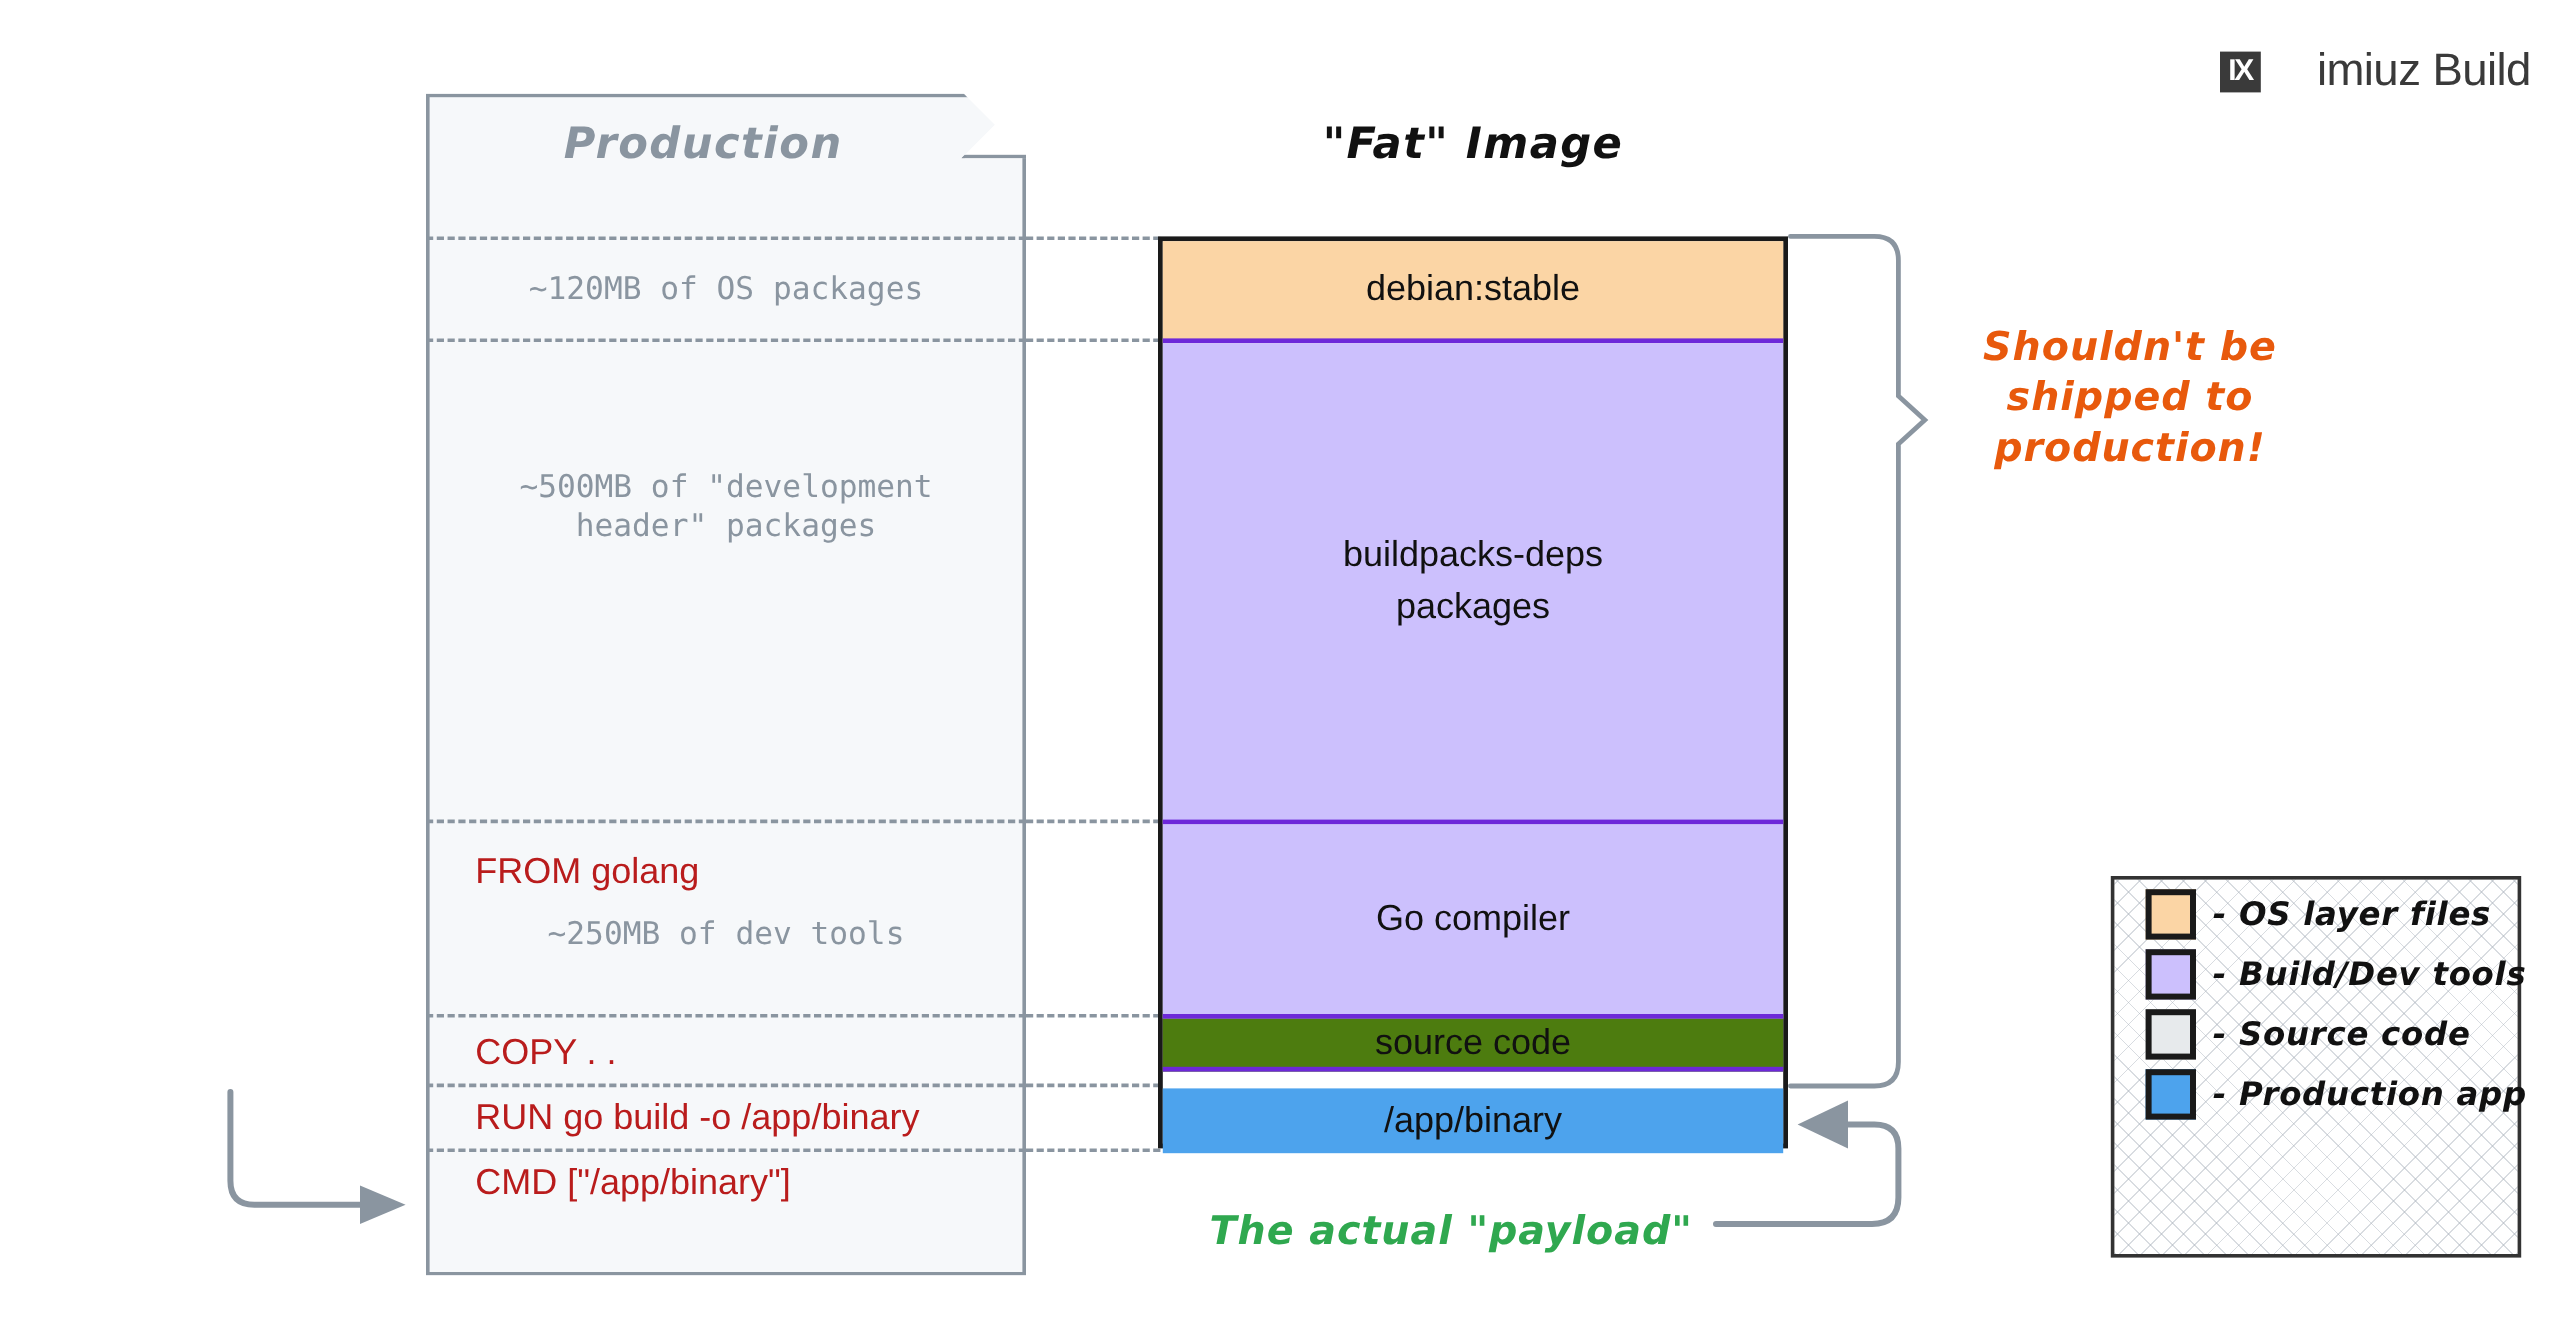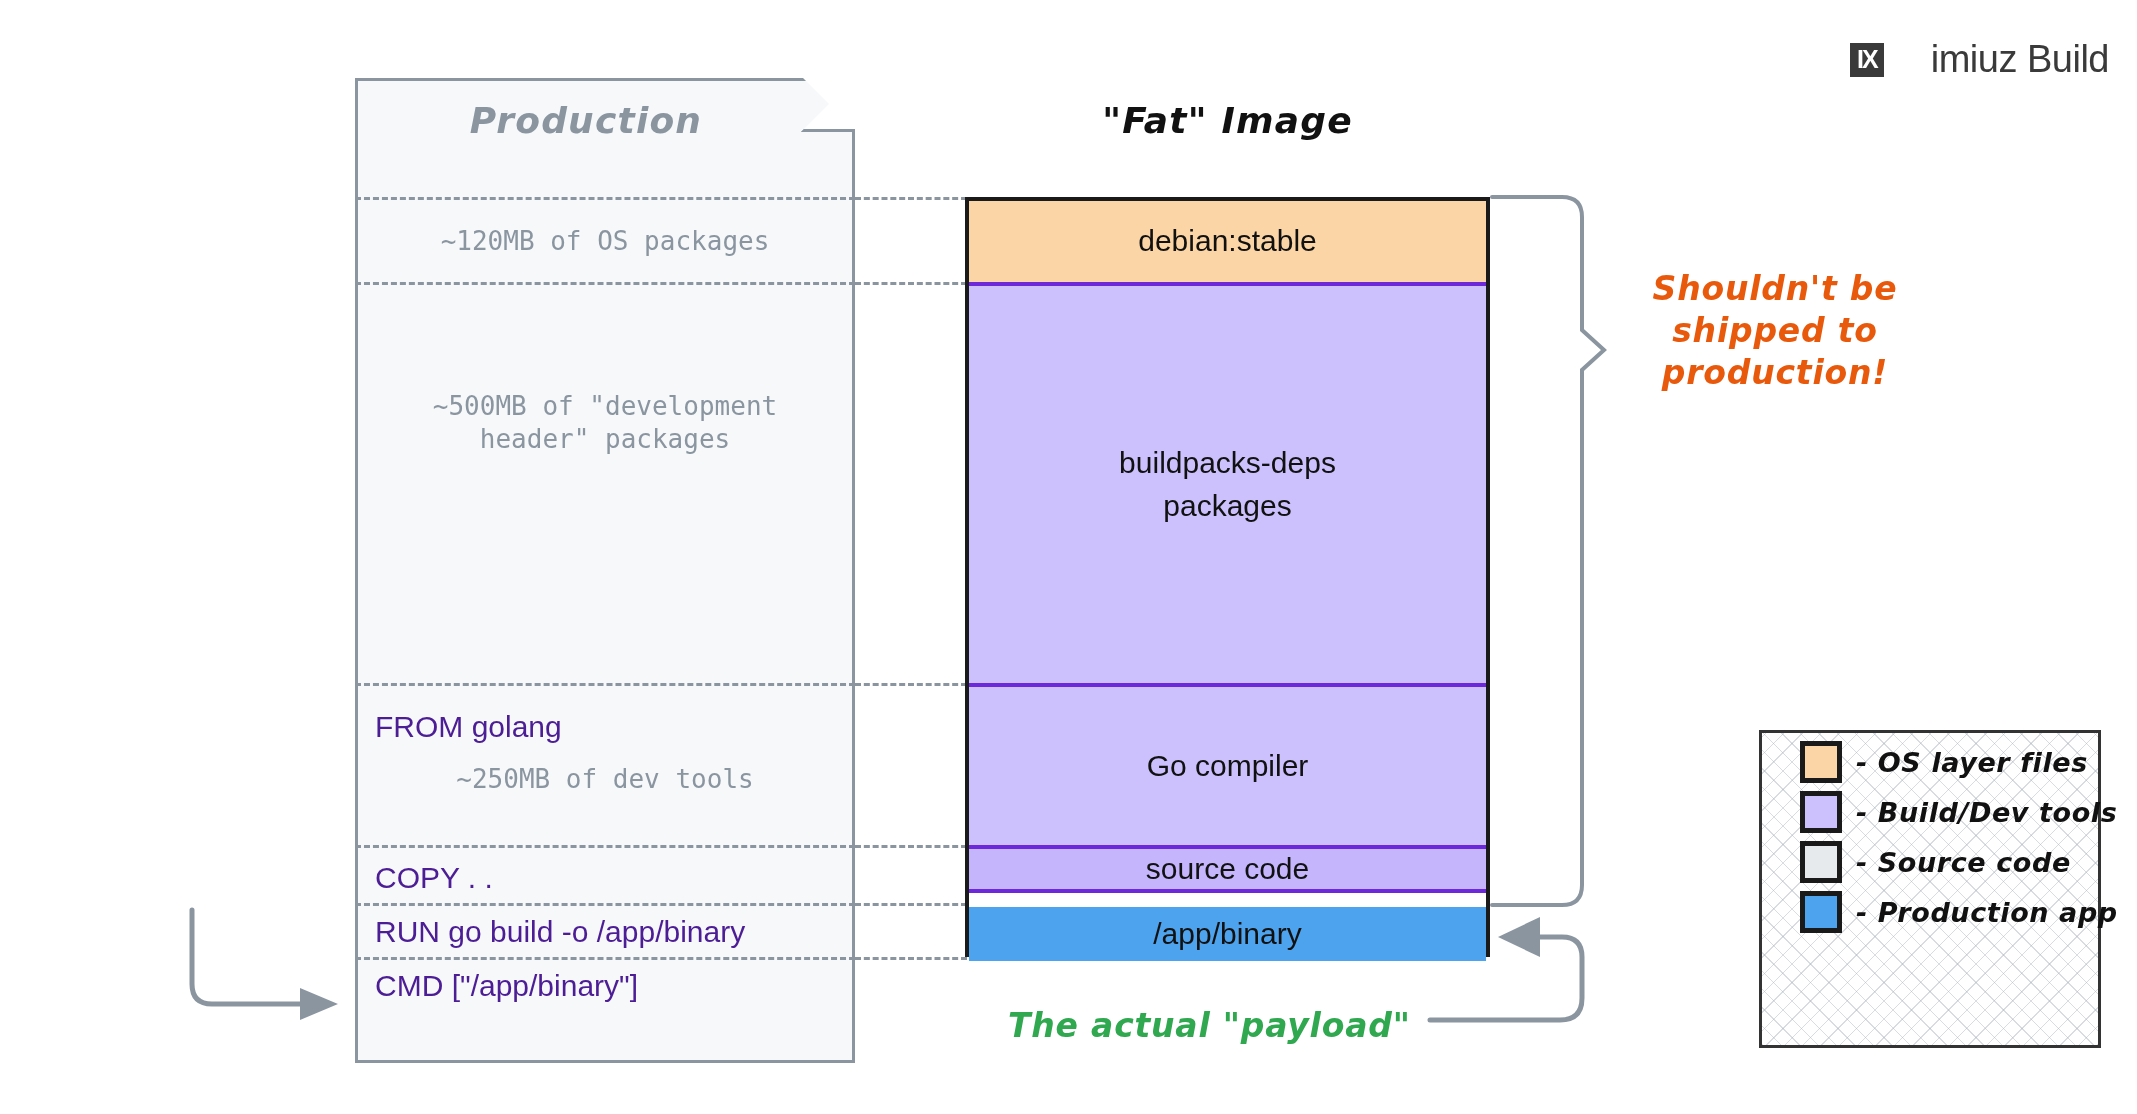--- a/index.html
+++ b/index.html
@@ -105,23 +105,23 @@
     position: absolute;
     left: 0;
     width: 500px;
     border-top: 3px dashed #8a95a0;
   }
 
   .df-line {
     position: absolute;
     left: 0;
     width: 500px;
-    padding: 0 20px;
+    padding: 0 41px;
     font-size: 30px;
-    color: #4c1d95;
+    color: #b91c1c;
     white-space: nowrap;
   }
   .df-note {
     position: absolute;
     left: 0;
     width: 500px;
     text-align: center;
     font-family: "DejaVu Sans Mono", monospace;
     font-size: 26px;
     color: #8a95a0;
@@ -219,21 +219,21 @@
     font-family: "DejaVu Sans", sans-serif;
     font-style: italic;
     font-weight: 600;
     font-size: 28px;
     color: #111111;
     letter-spacing: 1px;
   }
   .legend-row {
     display: flex;
     align-items: center;
-    margin: 8px 0 0 38px;
+    margin: 8px 0 0 26px;
   }
   .legend-swatch {
     width: 42px;
     height: 42px;
     border: 5px solid #1a1a1a;
     flex: 0 0 auto;
   }
   .legend-label {
     margin-left: 14px;
     font-family: "DejaVu Sans", sans-serif;
@@ -294,21 +294,21 @@
   <div id="fat-image-title" class="hand">"Fat" Image</div>
 
   <div id="stack">
     <div class="layer sep" style="top:0px;   height:85px;  background:#fbd5a5">debian:stable</div>
 
     <div class="layer sep" style="top:85px;  height:401px; background:#ccc0fd; white-space:pre-line">buildpacks-deps
 packages</div>
 
     <div class="layer sep" style="top:486px; height:162px; background:#ccc0fd">Go compiler</div>
 
-    <div class="layer sep" style="top:648px; height:44px;  background:#c4b5fd">source code</div>
+    <div class="layer sep" style="top:648px; height:44px;  background:#4d7c0f">source code</div>
 
     <div class="layer" style="top:706px; height:54px;  background:#4da3ed">/app/binary</div>
   </div>
 
   <svg id="overlay" width="2137" height="1114" viewBox="0 0 2137 1114">
 
     <path d="M 1492 197
              L 1562 197
              Q 1582 197 1582 217
              L 1582 330

